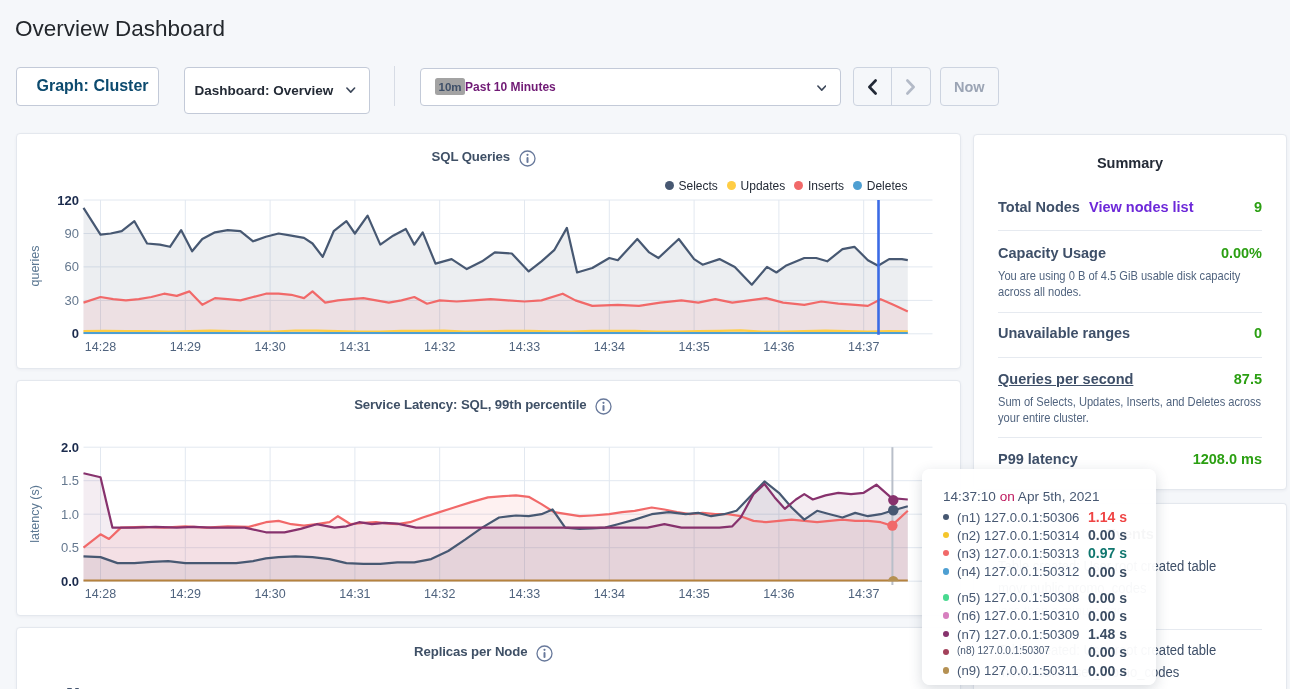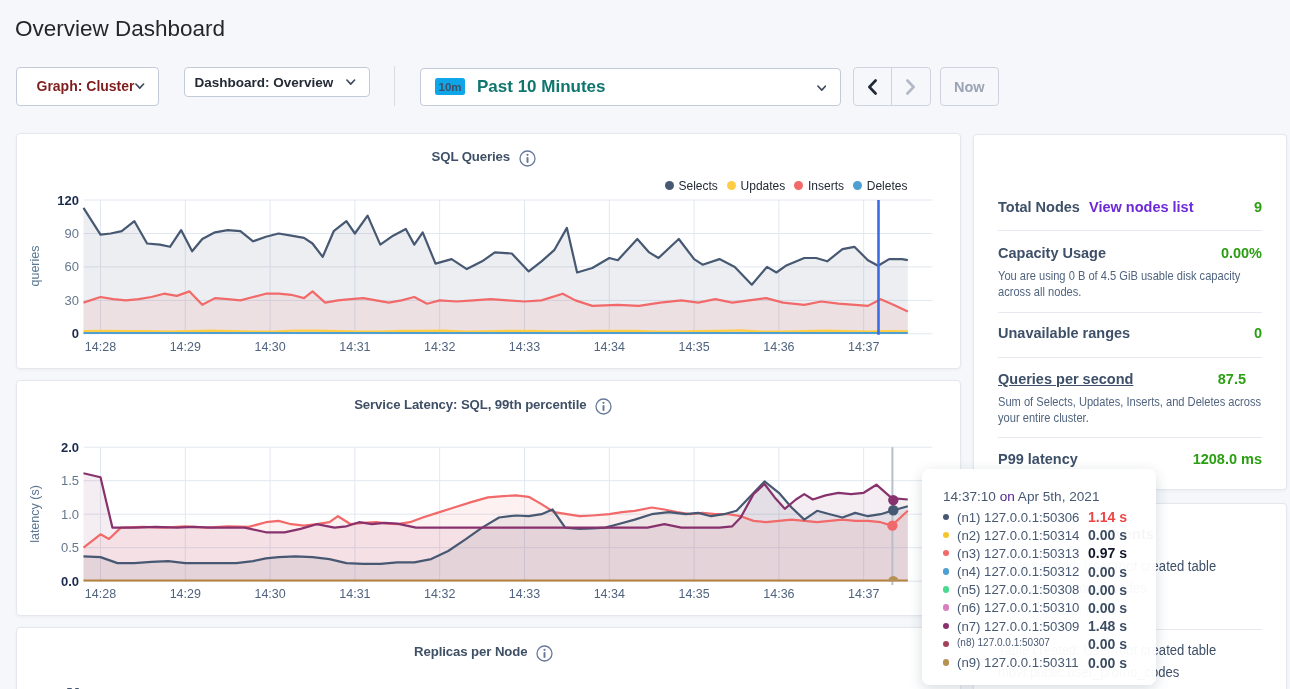--- a/index.html
+++ b/index.html
@@ -10,35 +10,35 @@
 .green { color:#2b9f12; font-weight:bold; }
 .srow-h { font-size:14.5px; font-weight:bold; color:#3e4f68; }
 .sdesc { font-size:12.9px; color:#51647f; line-height:16.2px; white-space:nowrap; transform:scaleX(0.862); transform-origin:0 50%; }
 .sdiv { position:absolute; left:24px; right:24px; height:1px; background:#e6eaf0; }
 </style></head>
 <body>
 
 <div class="abs" style="left:15px;top:16px;font-size:22.5px;color:#23272c;">Overview Dashboard</div>
 
 <div class="ctl" style="left:15.5px;top:67px;width:143px;height:38.5px;padding:0 13px 0 20px;justify-content:space-between;">
-  <span style="font-size:14px;font-weight:bold;color:#7f1d1d;">Graph:&nbsp;Cluster</span>
+  <span style="font-size:16px;font-weight:bold;color:#0c4a6e;">Graph:&nbsp;Cluster</span>
     <svg width="9.5" height="6.5" viewBox="0 0 9.5 6.5">
       <polyline points="0.9,1 4.75,5.1 8.6,1" fill="none" stroke="#3c4759" stroke-width="1.6" stroke-linecap="round" stroke-linejoin="round"></polyline>
     </svg>
 </div>
-<div class="ctl" style="left:183.5px;top:67px;width:186px;height:30px;padding:0 13px 0 10px;justify-content:space-between;">
+<div class="ctl" style="left:183.5px;top:67px;width:186px;height:47px;padding:0 13px 0 10px;justify-content:space-between;">
   <span style="font-size:13.5px;font-weight:bold;color:#232a35;">Dashboard:&nbsp;Overview</span>
     <svg width="9.5" height="6.5" viewBox="0 0 9.5 6.5">
       <polyline points="0.9,1 4.75,5.1 8.6,1" fill="none" stroke="#3c4759" stroke-width="1.6" stroke-linecap="round" stroke-linejoin="round"></polyline>
     </svg>
 </div>
 <div class="abs" style="left:394px;top:66px;width:1px;height:40px;background:#d7dce5;"></div>
 <div class="ctl" style="left:420px;top:67.5px;width:421px;height:38px;padding:0 14px;">
-  <span style="background:#0ea5e9;border-radius:2.5px;font-size:11.5px;font-weight:bold;color:#3e4f68;padding:2.5px 3.5px;">10m</span>
-  <span style="font-size:17px;font-weight:bold;color:#0f766e;margin-left:12px;">Past 10 Minutes</span>
+  <span style="background:#a3a3a3;border-radius:2.5px;font-size:11.5px;font-weight:bold;color:#3e4f68;padding:2.5px 3.5px;">10m</span>
+  <span style="font-size:12px;font-weight:bold;color:#701a75;">Past 10 Minutes</span>
   <span style="margin-left:auto;"><svg width="9.5" height="6.5" viewBox="0 0 9.5 6.5">
         <polyline points="0.9,1 4.75,5.1 8.6,1" fill="none" stroke="#3c4759" stroke-width="1.6" stroke-linecap="round" stroke-linejoin="round"></polyline>
       </svg></span>
 </div>
 <div class="abs" style="left:853px;top:67px;width:77.5px;height:39px;border:1px solid #cdd4e0;border-radius:4px;display:flex;">
   <div style="flex:1;display:flex;align-items:center;justify-content:center;border-right:1px solid #cdd4e0;">
     <svg width="11" height="16" viewBox="0 0 11 16">
         <polyline points="8.6,1.5 2.4,8 8.6,14.5" fill="none" stroke="#222936" stroke-width="2.6" stroke-linecap="round" stroke-linejoin="round"></polyline>
       </svg>
   </div>
@@ -173,71 +173,72 @@
         <circle cx="8.5" cy="8.5" r="7.5" fill="none" stroke="#68799b" stroke-width="1.3"></circle>
         <circle cx="8.5" cy="4.8" r="1.1" fill="#68799b"></circle>
         <rect x="7.5" y="7.1" width="2" height="5.8" rx="1" fill="#68799b"></rect>
       </svg>
   </div>
   <div style="position:absolute;left:50.5px;top:60px;width:4.5px;height:3px;background:#44546e;border-radius:1px;"></div>
     <div style="position:absolute;left:58px;top:60px;width:4.5px;height:3px;background:#44546e;border-radius:1px;"></div>
 </div>
 
 <div class="panel" style="left:973px;top:133.5px;width:314px;height:356.5px;">
+  <div style="position:absolute;left:0;right:0;top:20px;text-align:center;font-size:14.5px;font-weight:bold;color:#242b37;">Summary</div>
   <div class="abs srow-h" style="left:24px;top:64px;">Total Nodes</div>
   <div class="abs" style="left:115px;top:64px;font-size:14.5px;font-weight:bold;color:#6d28d9;">View nodes list</div>
   <div class="abs green" style="right:24px;top:64px;font-size:14.5px;">9</div>
   <div class="sdiv" style="top:95.6px;"></div>
   <div class="abs srow-h" style="left:24px;top:110px;">Capacity Usage</div>
   <div class="abs green" style="right:24px;top:110px;font-size:14.5px;">0.00%</div>
   <div class="abs sdesc" style="left:24px;top:133.5px;width:266px;">You are using 0 B of 4.5 GiB usable disk capacity<br>across all nodes.</div>
   <div class="sdiv" style="top:177.7px;"></div>
   <div class="abs srow-h" style="left:24px;top:190px;">Unavailable ranges</div>
   <div class="abs green" style="right:24px;top:190px;font-size:14.5px;">0</div>
   <div class="sdiv" style="top:222px;"></div>
   <div class="abs srow-h" style="left:24px;top:236.5px;text-decoration:underline;">Queries per second</div>
-  <div class="abs green" style="right:40px;top:236.5px;font-size:14.5px;">87.5</div>
+  <div class="abs green" style="right:24px;top:236.5px;font-size:14.5px;">87.5</div>
   <div class="abs sdesc" style="left:24px;top:259px;width:270px;">Sum of Selects, Updates, Inserts, and Deletes across<br>your entire cluster.</div>
   <div class="sdiv" style="top:302.3px;"></div>
   <div class="abs srow-h" style="left:24px;top:316.5px;">P99 latency</div>
   <div class="abs green" style="right:24px;top:316.5px;font-size:14.5px;">1208.0 ms</div>
 </div>
 
 <div class="panel" style="left:973px;top:503px;width:314px;height:186px;border-bottom:none;border-bottom-left-radius:0;border-bottom-right-radius:0;">
   <div style="position:absolute;left:0;right:0;top:22px;text-align:center;font-size:14.5px;font-weight:bold;color:#242b37;">Events</div>
   <div class="abs" style="left:24px;top:52px;width:300px;font-size:13.8px;line-height:22.4px;color:#3e4f68;transform:scaleX(0.945);transform-origin:0 0;">Table created: User root created table<br>movr.public.promo_codes</div>
   <div class="abs" style="left:24px;top:100px;font-size:12.5px;color:#9aa6b8;">less than a minute ago</div>
   <div class="sdiv" style="top:125.3px;"></div>
   <div class="abs" style="left:24px;top:136px;width:300px;font-size:13.8px;line-height:22.4px;color:#3e4f68;transform:scaleX(0.945);transform-origin:0 0;">Table created: User root created table<br>movr.public.user_promo_codes</div>
 </div>
 
 <div class="abs" style="left:922px;top:469px;width:234px;height:216px;background:rgba(255,255,255,0.96);border-radius:8px;box-shadow:0 4px 14px rgba(40,55,80,0.18);"></div>
-<div class="abs" style="left:943px;top:489px;font-size:13.6px;color:#475872;">14:37:10 <span style="color:#4c1d95;">on</span> Apr 5th, 2021</div>
+<div class="abs" style="left:943px;top:489px;font-size:13.6px;color:#475872;">14:37:10 <span style="color:#be185d;">on</span> Apr 5th, 2021</div>
 <div class="abs" style="left:922px;top:508.5px;width:258px;font-size:14px;color:#475872;">
 <div style="height:18.2px;position:relative;">
       <span style="position:absolute;left:20.5px;top:5px;width:6.6px;height:6.6px;border-radius:50%;background:#475872;"></span>
       <span style="position:absolute;left:35px;top:1px;font-size:13.2px;">(n1) 127.0.0.1:50306</span>
       <span style="position:absolute;left:166px;top:0.5px;font-weight:bold;color:#ef4444;">1.14 s</span>
     </div>
     <div style="height:18.2px;position:relative;">
       <span style="position:absolute;left:20.5px;top:5px;width:6.6px;height:6.6px;border-radius:50%;background:#f5c62c;"></span>
       <span style="position:absolute;left:35px;top:1px;font-size:13.2px;">(n2) 127.0.0.1:50314</span>
       <span style="position:absolute;left:166px;top:0.5px;font-weight:bold;color:#3c4d63;">0.00 s</span>
     </div>
     <div style="height:18.2px;position:relative;">
       <span style="position:absolute;left:20.5px;top:5px;width:6.6px;height:6.6px;border-radius:50%;background:#f16969;"></span>
       <span style="position:absolute;left:35px;top:1px;font-size:13.2px;">(n3) 127.0.0.1:50313</span>
-      <span style="position:absolute;left:166px;top:0.5px;font-weight:bold;color:#0f172a;">0.97 s</span>
+      <span style="position:absolute;left:166px;top:0.5px;font-weight:bold;color:#0f766e;">0.97 s</span>
     </div>
     <div style="height:18.2px;position:relative;">
       <span style="position:absolute;left:20.5px;top:5px;width:6.6px;height:6.6px;border-radius:50%;background:#4e9fd2;"></span>
       <span style="position:absolute;left:35px;top:1px;font-size:13.2px;">(n4) 127.0.0.1:50312</span>
       <span style="position:absolute;left:166px;top:0.5px;font-weight:bold;color:#3c4d63;">0.00 s</span>
     </div>
-    <div style="height:18.2px;position:relative;">
+    <div style="height:18.2px;position:relative;margin-top:8px;">
       <span style="position:absolute;left:20.5px;top:5px;width:6.6px;height:6.6px;border-radius:50%;background:#49d990;"></span>
       <span style="position:absolute;left:35px;top:1px;font-size:13.2px;">(n5) 127.0.0.1:50308</span>
       <span style="position:absolute;left:166px;top:0.5px;font-weight:bold;color:#3c4d63;">0.00 s</span>
     </div>
     <div style="height:18.2px;position:relative;padding-left:48px;">
       <span style="position:absolute;left:20.5px;top:5px;width:6.6px;height:6.6px;border-radius:50%;background:#d77fbf;"></span>
       <span style="position:absolute;left:35px;top:1px;font-size:13.2px;">(n6) 127.0.0.1:50310</span>
       <span style="position:absolute;left:166px;top:0.5px;font-weight:bold;color:#3c4d63;">0.00 s</span>
     </div>
     <div style="height:18.2px;position:relative;">

